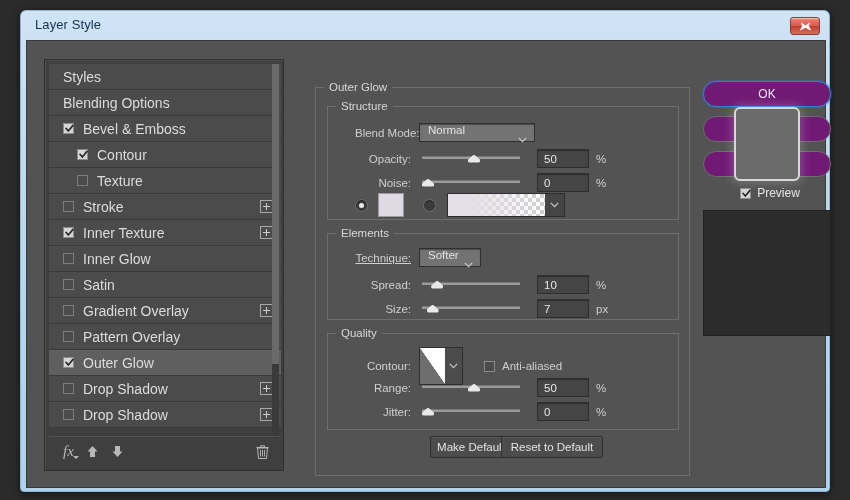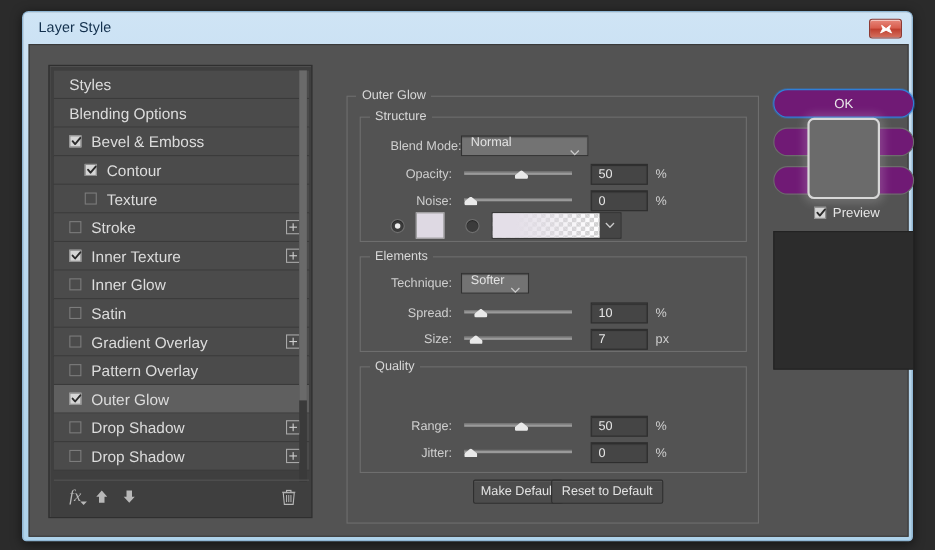--- a/index.html
+++ b/index.html
@@ -570,21 +570,21 @@
               </svg>
           </div>
         </div>
       </div>
 
       <fieldset class="grp" style="left:12px; top:146px; width:352px; height:93px;">
         <legend>Elements</legend>
       </fieldset>
 
       <div class="row" style="left:12px; top:167px;">
-        <div class="rowlabel" style="width:84px;">Technique:</div>
+        <div class="rowlabel" style="width:84px;text-decoration:underline;">Technique:</div>
         <div class="sel" style="width:62px; margin-left:8px;">
           <span class="selval">Softer</span>
           <span class="chev">
             <svg width="9" height="6" viewBox="0 0 9 6">
                 <path d="M0.8 0.8 L4.5 4.6 L8.2 0.8" fill="none" stroke="#c9c9c9" stroke-width="1.2"></path>
               </svg>
           </span>
         </div>
       </div>
 
@@ -609,20 +609,33 @@
             </div>
         </div>
         <div class="numfield" style="margin-left:17px;">7</div>
         <div class="unit">px</div>
       </div>
 
       <fieldset class="grp" style="left:12px; top:246px; width:352px; height:103px;">
         <legend>Quality</legend>
       </fieldset>
 
+      <div class="row" style="left:12px; top:266px;">
+        <div class="rowlabel" style="width:84px;">Contour:</div>
+        <div id="contour-picker" style="margin-left:8px;">
+          <div id="contour-swatch"></div>
+          <div id="contour-arrow">
+            <svg width="9" height="6" viewBox="0 0 9 6">
+                <path d="M0.8 0.8 L4.5 4.6 L8.2 0.8" fill="none" stroke="#c9c9c9" stroke-width="1.2"></path>
+              </svg>
+          </div>
+        </div>
+        <div class="cb" style="margin-left:21px;"></div>
+        <div class="rowlabel" style="margin-left:7px;">Anti-aliased</div>
+      </div>
 
       <div class="row" style="left:12px; top:297px;">
         <div class="rowlabel" style="width:84px;">Range:</div>
         <div class="slider" style="margin-left:11px;">
           <div class="track"></div>
           <div class="thumb" style="left: 52px;">
               <i></i>
             </div>
         </div>
         <div class="numfield" style="margin-left:17px;">50</div>

